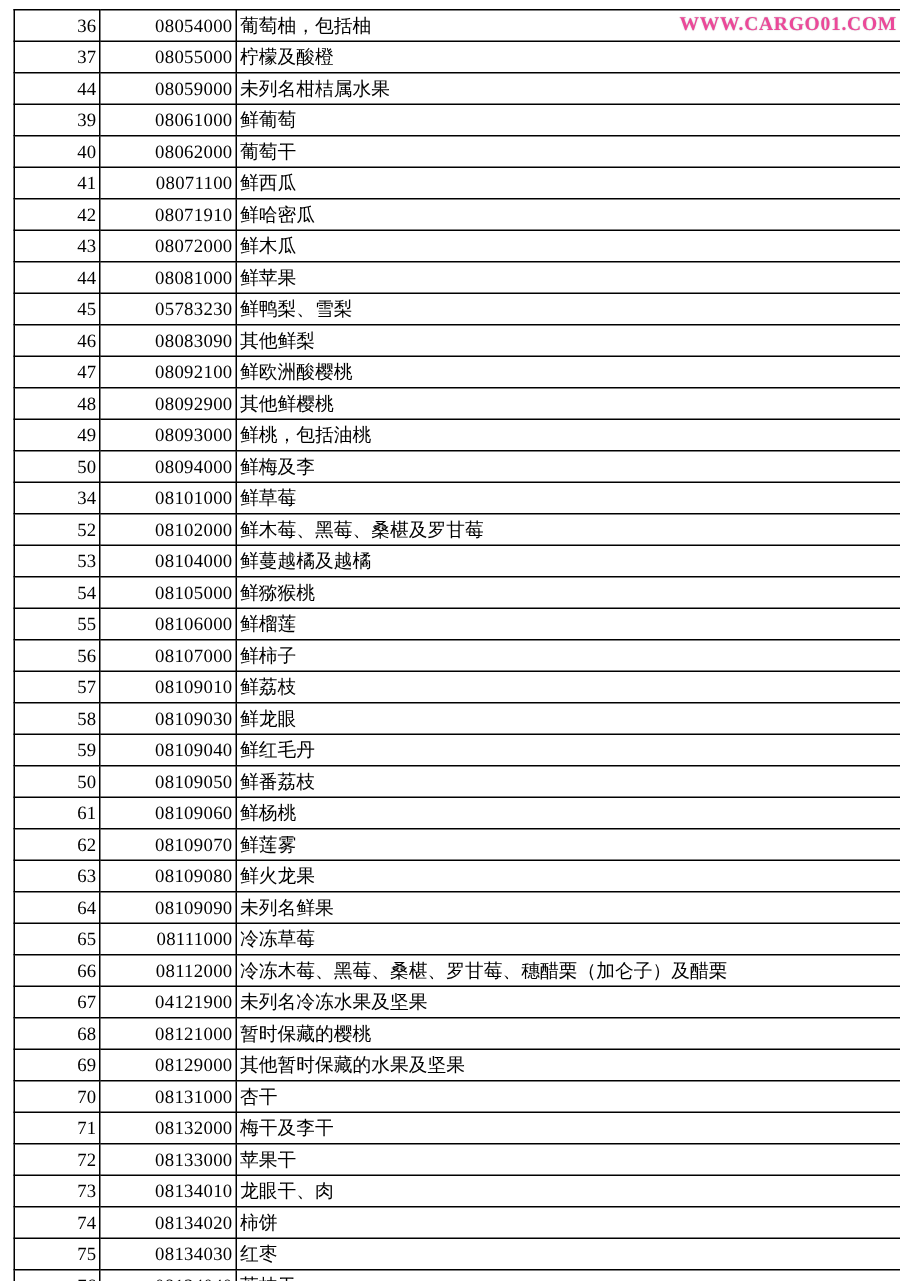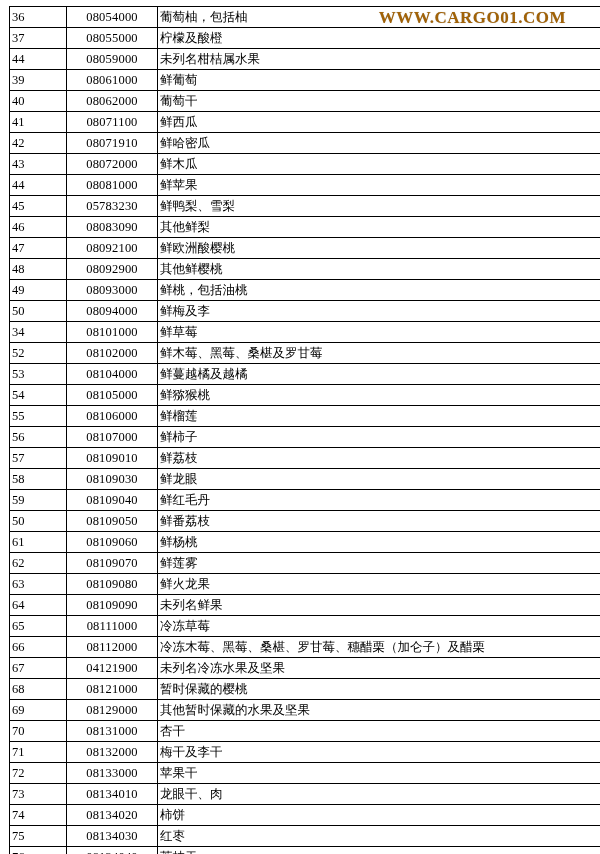--- a/index.html
+++ b/index.html
@@ -18,26 +18,26 @@
   #page {
     position: relative;
     width: 600px;
     height: 854px;
     box-sizing: border-box;
     padding: 6px 9px 0 9px;
   }
   .watermark {
     position: absolute;
     top: 8px;
-    right: 34px;
-    font-family: "Liberation Serif", "DejaVu Serif", serif;
-    font-size: 17px;
+    right: 2px;
+    font-family: "Liberation Serif", "DejaVu Serif", serif;
+    font-size: 13px;
     font-weight: bold;
     letter-spacing: 0.5px;
-    color: #a16207;
+    color: #ec4899;
     white-space: nowrap;
     z-index: 5;
     text-shadow: 0 0 1px #bdbdbd;
   }
   table.hs-table {
     border-collapse: collapse;
     width: 582px;
     table-layout: fixed;
     margin: 0;
   }
@@ -46,26 +46,26 @@
     height: 20px;
     line-height: 18px;
     padding: 0 2px;
     font-size: 12.5px;
     vertical-align: middle;
     overflow: hidden;
     white-space: nowrap;
   }
   td.col-no {
     width: 52px;
-    text-align: left;
+    text-align: right;
     font-family: "Liberation Serif", "DejaVu Serif", serif;
   }
   td.col-code {
     width: 86px;
-    text-align: center;
+    text-align: right;
     font-family: "Liberation Serif", "DejaVu Serif", serif;
     letter-spacing: 0.2px;
   }
   td.col-desc {
     width: 444px;
     text-align: left;
     padding-left: 6px;
     font-family: "DejaVu Sans", "Liberation Sans", sans-serif;
     font-size: 12px;
   }

